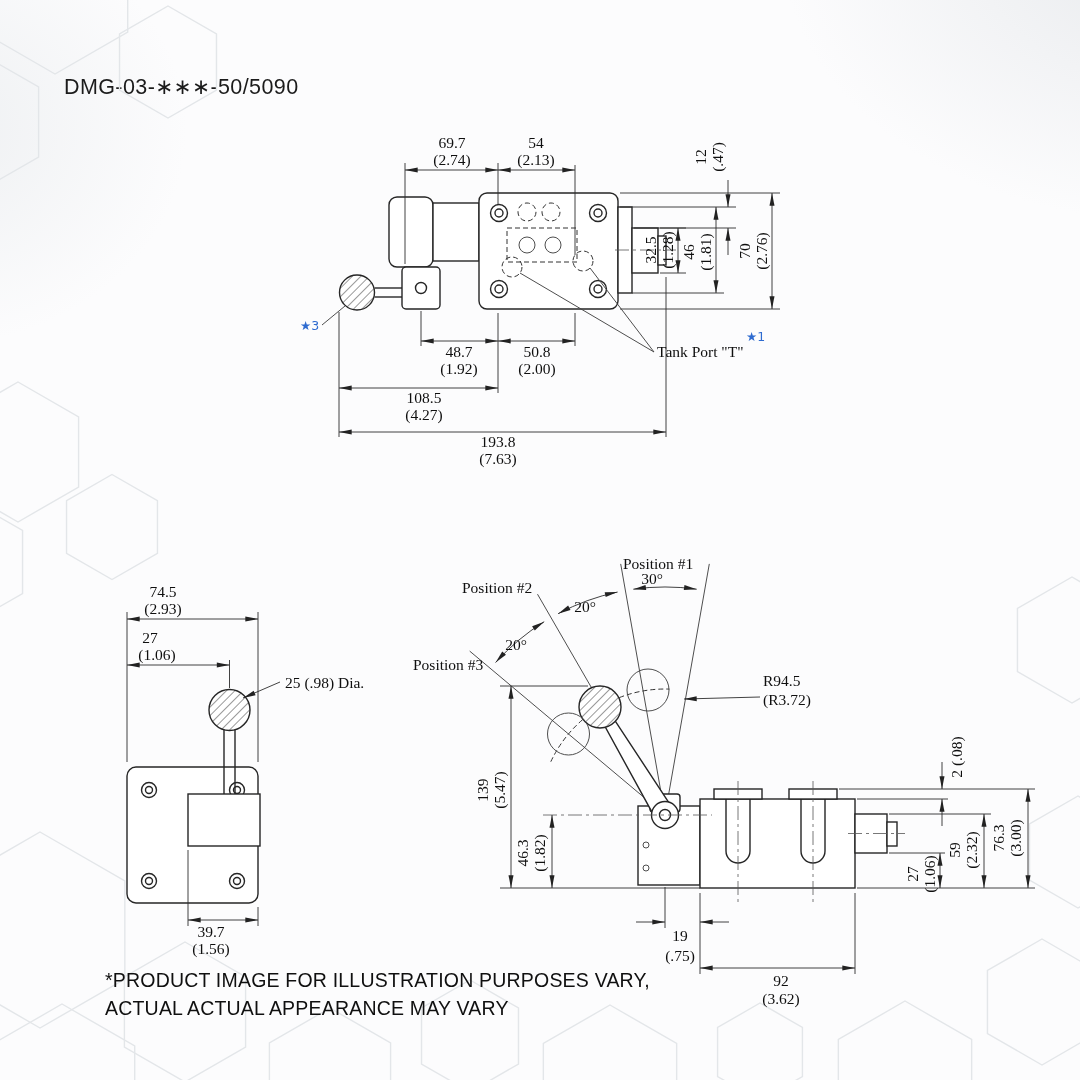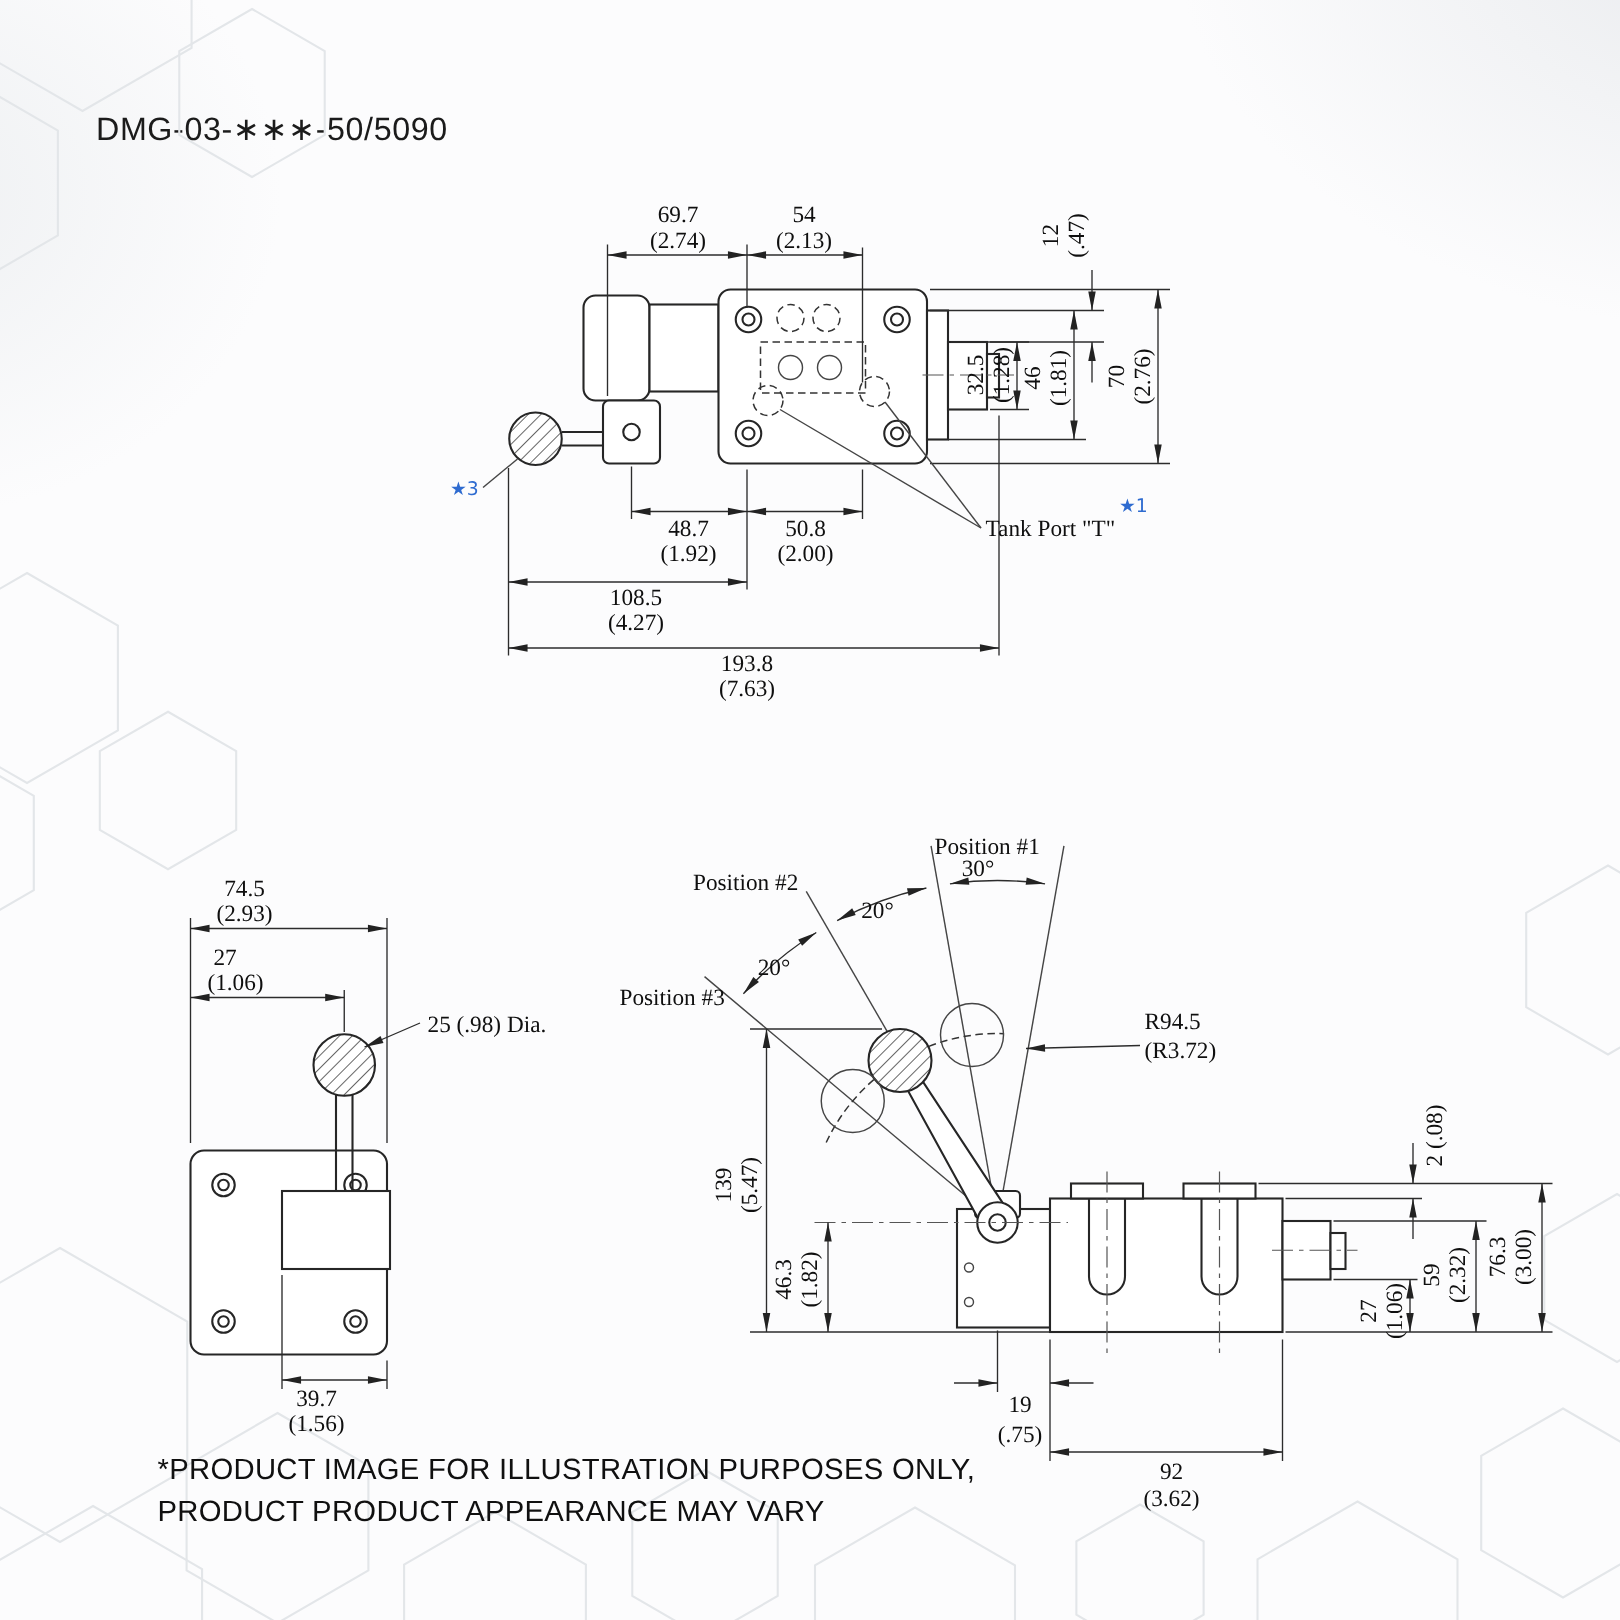--- a/index.html
+++ b/index.html
@@ -291,17 +291,17 @@
 
         <line x1="855" y1="893" x2="855" y2="974" class="ext"></line>
         <line x1="700" y1="968" x2="855" y2="968" class="dim" marker-start="url(#arr)" marker-end="url(#arr)"></line>
         <text class="tm" x="781" y="986">92</text>
         <text class="tm" x="781" y="1004">(3.62)</text>
       </g>
     </g>
   </svg>
 
   <div class="footer">
-    <div>*PRODUCT IMAGE FOR ILLUSTRATION PURPOSES ONLY,</div>
-    <div>PRODUCT PRODUCT APPEARANCE MAY VARY</div>
+    <div>*PRODUCT IMAGE FOR ILLUSTRATION PURPOSES VARY,</div>
+    <div>ACTUAL ACTUAL APPEARANCE MAY VARY</div>
   </div>
 
 </div>
 
 </body></html>

